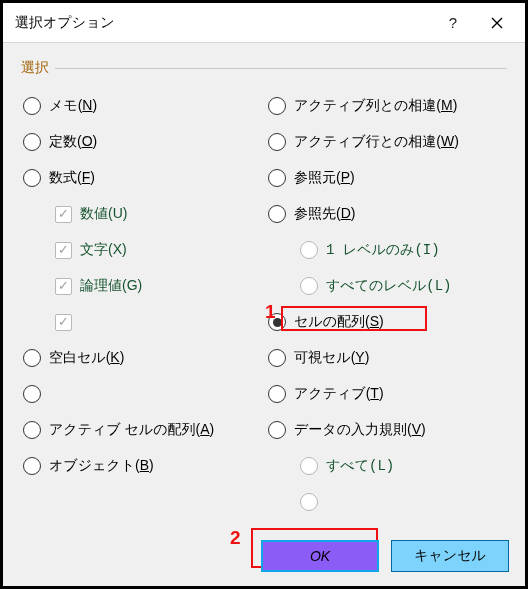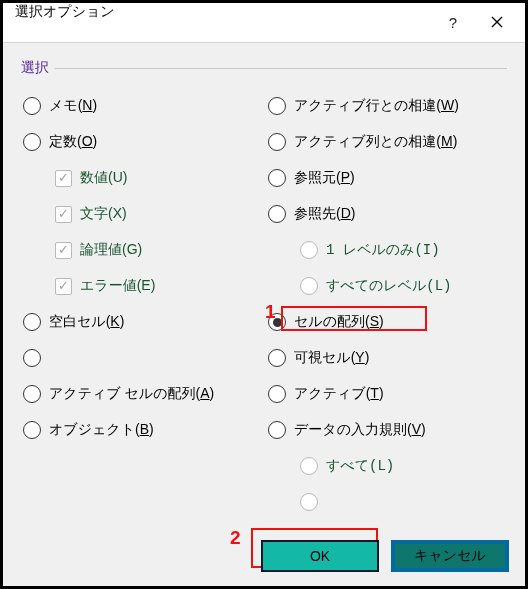--- a/index.html
+++ b/index.html
@@ -9,37 +9,38 @@
     background: #fff;
     width: 528px;
     height: 589px;
     border: 3px solid #000;
     position: relative;
   }
   .dialog { width: 100%; height: 100%; background: #f0f0f0; }
   .titlebar {
     height: 40px;
     display: flex;
+    align-items: center;
     padding: 0 6px 0 12px;
     background: #fff;
     border-bottom: 1px solid #d5d5d5;
   }
   .titlebar .title { flex: 1; font-size: 14px; }
   .titlebar .tbtn {
     width: 44px; height: 38px;
     display: flex; align-items: center; justify-content: center;
     font-size: 15px; color: #222;
   }
   .content { padding: 16px 18px 0 18px; }
   fieldset {
     border: 1px solid #c8c8c8;
     border-left: none; border-right: none; border-bottom: none;
     padding: 0; margin: 0;
   }
-  legend { padding: 0 6px 0 0; font-size: 14px; color: #4c1d95; }
+  legend { padding: 0 6px 0 0; font-size: 14px; color: #a16207; }
   .cols {
     display: flex;
     gap: 4px;
     padding-top: 12px;
   }
   .col { flex: 1; display: flex; flex-direction: column; gap: 2px; }
   .row {
     display: flex; align-items: center;
     height: 34px;
     padding-left: 2px;
@@ -85,28 +86,29 @@
     font-size: 19px;
     pointer-events: none;
   }
   .buttons {
     position: absolute;
     bottom: 14px; right: 16px;
     display: flex; gap: 12px;
   }
   .btn {
     width: 118px; height: 32px;
-    background: #0f766e;
-    border: 4px solid #0369a1;
+    background: #7dd3fc;
+    border: 1px solid #0369a1;
     display: flex; align-items: center; justify-content: center;
     font-size: 14px;
   }
   .btn.ok {
-    border: 2px solid #0f172a;
-    background: #14b8a6;
+    border: 2px solid #0ea5e9;
+    background: #8b5cf6;
+    font-style: italic;
   }
 </style>
 </head>
 <body>
 
 <div class="dialog">
   <div class="titlebar">
     <span class="title">選択オプション</span>
     <div class="tbtn">?</div>
     <div class="tbtn">
@@ -123,35 +125,38 @@
 
         <div class="col">
           <div class="row">
             <span class="radio"></span>
             <span class="lbl"><span>メモ(</span><span class="under">N</span><span>)</span></span>
           </div>
           <div class="row">
             <span class="radio"></span>
             <span class="lbl"><span>定数(</span><span class="under">O</span><span>)</span></span>
           </div>
+          <div class="row">
+            <span class="radio"></span>
+            <span class="lbl"><span>数式(</span><span class="under">F</span><span>)</span></span>
+          </div>
           <div class="row indent1">
             <span class="check on"></span>
             <span class="lbl dis">数値(U)</span>
           </div>
           <div class="row indent1">
             <span class="check on"></span>
             <span class="lbl dis">文字(X)</span>
           </div>
           <div class="row indent1">
             <span class="check on"></span>
             <span class="lbl dis">論理値(G)</span>
           </div>
           <div class="row indent1">
             <span class="check on"></span>
-            <span class="lbl dis">エラー値(E)</span>
           </div>
           <div class="row">
             <span class="radio"></span>
             <span class="lbl"><span>空白セル(</span><span class="under">K</span><span>)</span></span>
           </div>
           <div class="row">
             <span class="radio"></span>
           </div>
           <div class="row">
             <span class="radio"></span>
@@ -159,25 +164,25 @@
           </div>
           <div class="row">
             <span class="radio"></span>
             <span class="lbl"><span>オブジェクト(</span><span class="under">B</span><span>)</span></span>
           </div>
         </div>
 
         <div class="col">
           <div class="row">
             <span class="radio"></span>
+            <span class="lbl"><span>アクティブ列との相違(</span><span class="under">M</span><span>)</span></span>
+          </div>
+          <div class="row">
+            <span class="radio"></span>
             <span class="lbl"><span>アクティブ行との相違(</span><span class="under">W</span><span>)</span></span>
-          </div>
-          <div class="row">
-            <span class="radio"></span>
-            <span class="lbl"><span>アクティブ列との相違(</span><span class="under">M</span><span>)</span></span>
           </div>
           <div class="row">
             <span class="radio"></span>
             <span class="lbl"><span>参照元(</span><span class="under">P</span><span>)</span></span>
           </div>
           <div class="row">
             <span class="radio"></span>
             <span class="lbl"><span>参照先(</span><span class="under">D</span><span>)</span></span>
           </div>
           <div class="row indent2">

